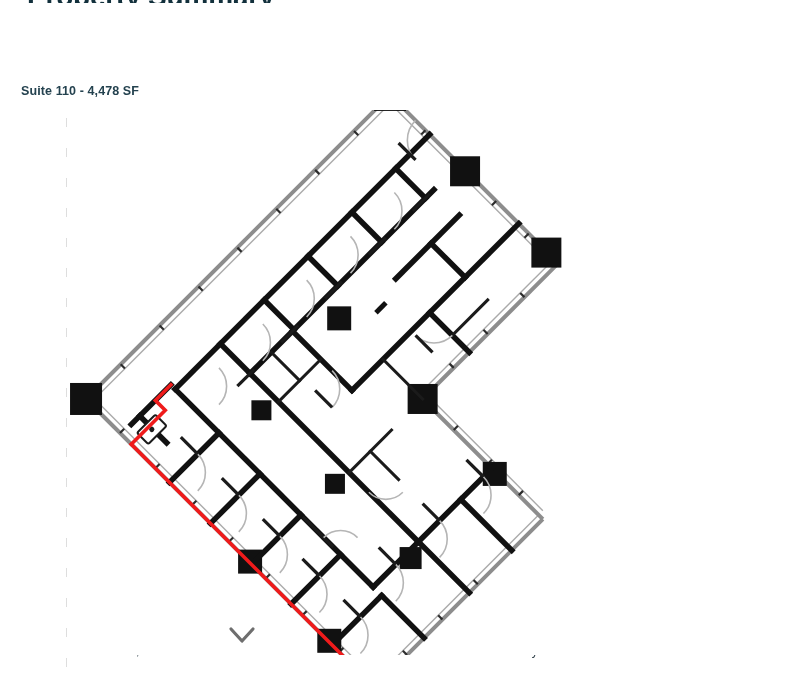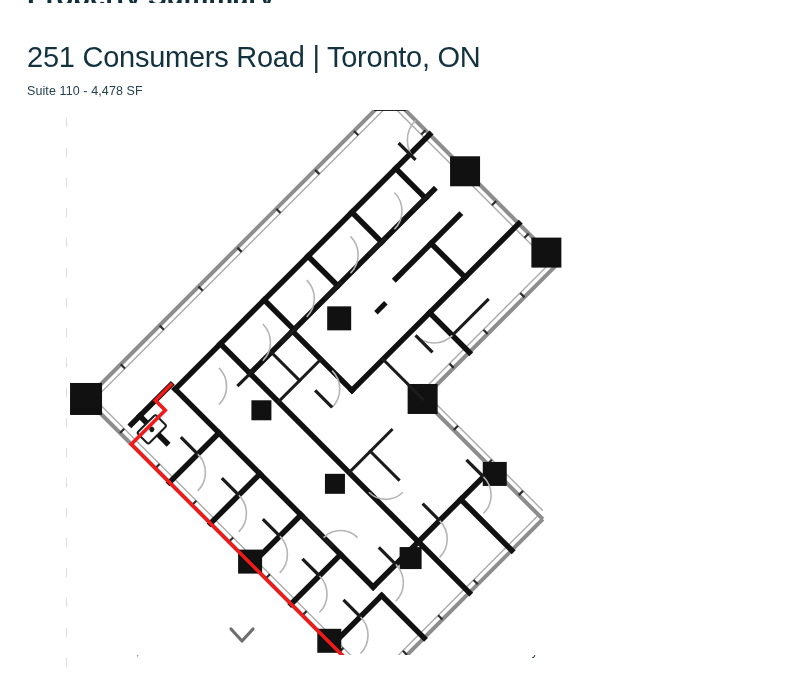--- a/index.html
+++ b/index.html
@@ -23,22 +23,22 @@
     position:absolute;left:27px;top:-19px;width:520px;height:22px;overflow:hidden;
     color:#12303c;font-size:28px;font-weight:700;letter-spacing:-.2px;white-space:nowrap;
   }
 
   .title{
     position:absolute;left:27px;top:18px;
     color:#13323f;font-size:29px;line-height:40px;font-weight:400;
     letter-spacing:-.25px;white-space:nowrap;
   }
   .subtitle{
-    position:absolute;left:27px;top:83px;
-    color:#24424f;font-size:12.5px;line-height:16px;font-weight:400;
+    position:absolute;left:21px;top:83px;
+    color:#24424f;font-size:12.5px;line-height:16px;font-weight:700;
     letter-spacing:.1px;white-space:nowrap;
   }
 
   .plan-wrap{position:absolute;left:0px;top:110px;width:800px;height:545px;}
   .plan-svg{display:block;width:800px;height:545px;}
 
   
   .clipped-below{
     position:absolute;left:0;top:655px;width:800px;height:32px;overflow:hidden;
   }
@@ -55,21 +55,20 @@
 </style>
 </head>
 <body>
 
 <div class="page">
 
   <div class="clipped-above">Property Summary</div>
 
   <div class="guide-left"></div>
 
-  <h1 class="title">251 Consumers Road | Toronto, ON</h1>
 
   <div class="subtitle">Suite 110 - 4,478 SF</div>
 
   <div class="plan-wrap">
     <svg class="plan-svg" viewBox="0 0 800 545">
 
       <g transform="rotate(-45 400 272)">
 
         <g fill="none" stroke="#8d8d8d">
 

